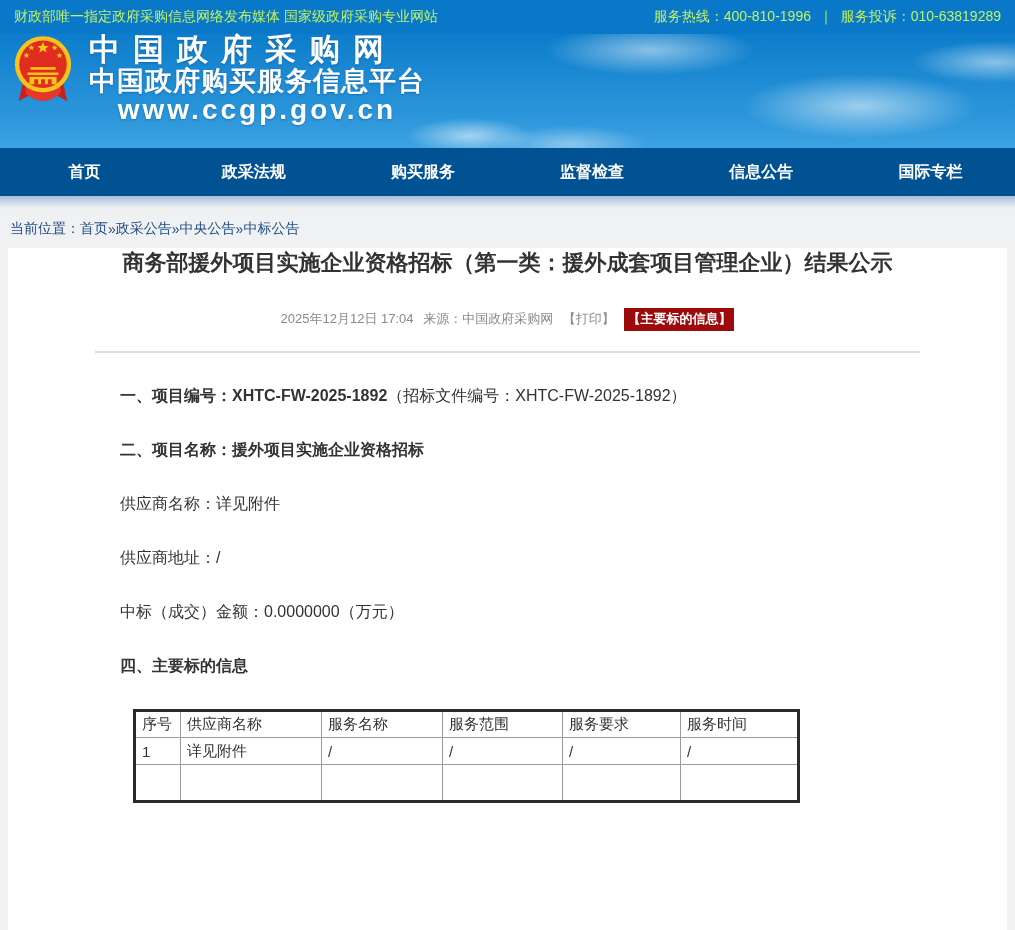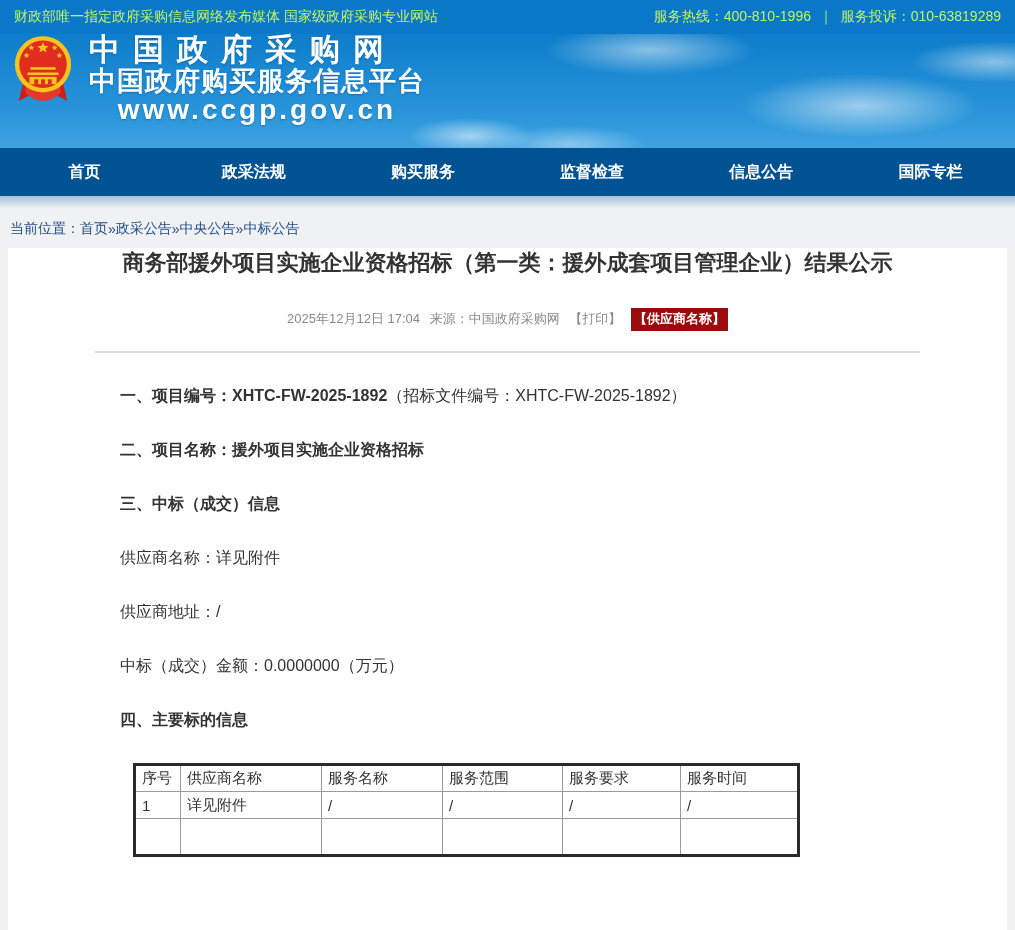--- a/index.html
+++ b/index.html
@@ -151,29 +151,28 @@
 
 <div class="content-wrap">
   <div class="panel">
 
     <div class="article-title">商务部援外项目实施企业资格招标（第一类：援外成套项目管理企业）结果公示</div>
 
     <div class="meta">
       <span>2025年12月12日 17:04</span>
       <span>来源：中国政府采购网</span>
       <span class="print-link">【打印】</span>
-      <span class="summary-btn">【供应商名称】</span>
+      <span class="summary-btn">【主要标的信息】</span>
     </div>
 
     <hr class="sep">
 
     <div class="body-text">
       <p class="para"><span class="b">一、项目编号：XHTC-FW-2025-1892</span><span>（招标文件编号：XHTC-FW-2025-1892）</span></p>
       <p class="para"><span class="b">二、项目名称：援外项目实施企业资格招标</span><span></span></p>
-      <p class="para"><span class="b">三、中标（成交）信息</span><span></span></p>
       <p class="para"><span class="b"></span><span>供应商名称：详见附件</span></p>
       <p class="para"><span class="b"></span><span>供应商地址：/</span></p>
       <p class="para"><span class="b"></span><span>中标（成交）金额：0.0000000（万元）</span></p>
       <p class="para"><span class="b">四、主要标的信息</span><span></span></p>
     </div>
 
     <table class="bid-table">
       <colgroup>
         <col style="width:46px">
           <col style="width:141px">

